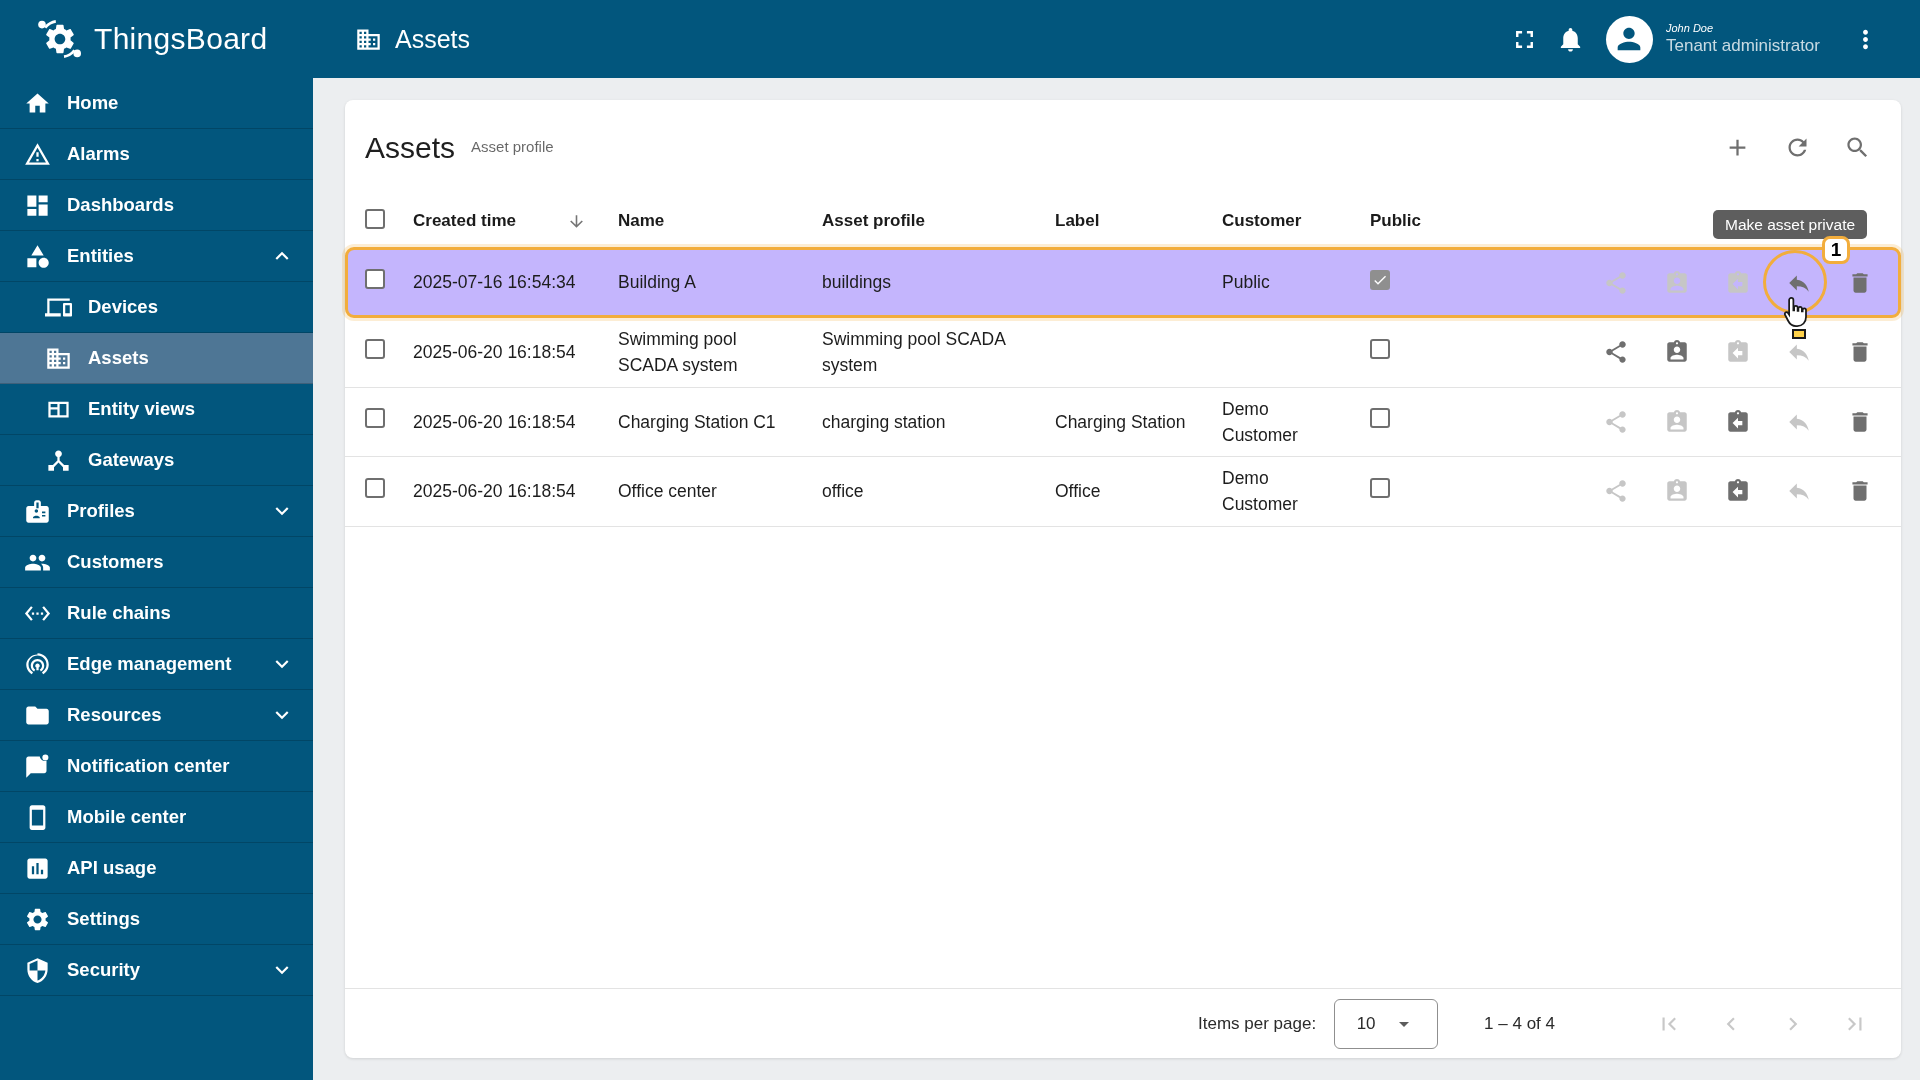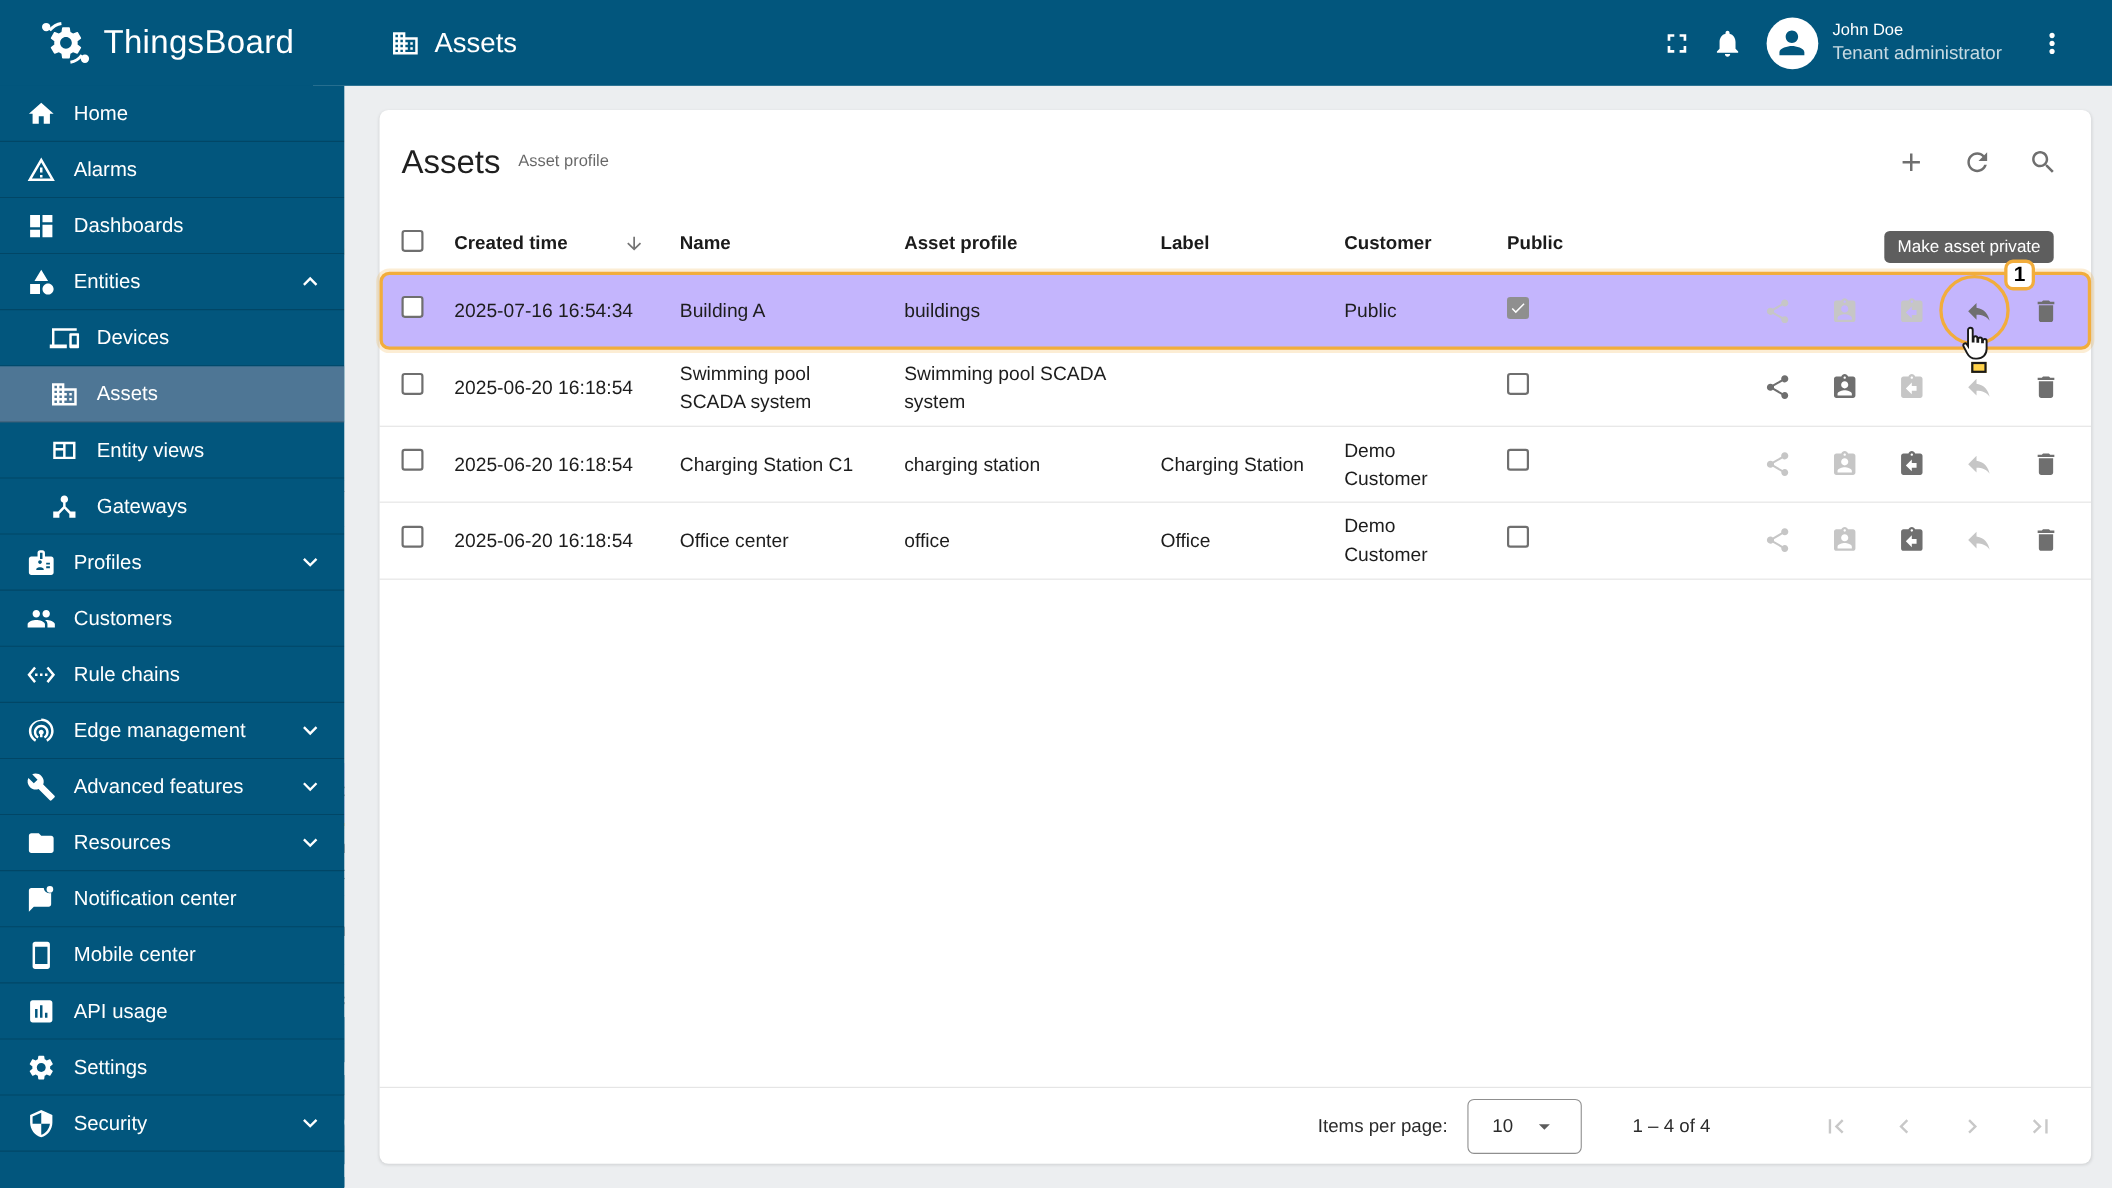--- a/index.html
+++ b/index.html
@@ -19,32 +19,32 @@
   .page-head { display:flex; align-items:center; gap:13px; margin-left:42px; }
   .page-head .ph-ic svg { width:27px; height:27px; fill:#fff; }
   .ph-title { font-size:25px; font-weight:500; }
   .top-actions { margin-left:auto; display:flex; align-items:center; padding-right:32px; }
   .top-icon-btn { width:46px; height:46px; display:flex; align-items:center; justify-content:center; }
   .top-icon-btn svg { width:29px; height:29px; fill:#fff; }
   .avatar { width:47px; height:47px; border-radius:50%; background:#fff; display:flex;
     align-items:center; justify-content:center; margin:0 13px 0 12px; cursor:pointer; }
   .avatar svg { width:34px; height:34px; fill:var(--primary); }
   .user-meta { line-height:1.3; margin-right:22px; }
-  .user-name { font-size:15px; }
+  .user-name { font-size:11px;font-style:italic; }
   .user-role { font-size:17px; color:rgba(255,255,255,.78); }
 
   
   .sidebar { position:fixed; top:78px; left:0; bottom:0; width:313px;
     background:var(--primary); overflow:hidden; z-index:10; }
   .nav-item { height:51px; display:flex; align-items:center; padding:0 18px 0 24px;
     border-bottom:1px solid rgba(0,0,0,.18); color:#fff; cursor:pointer; }
   .nav-item.child { padding-left:45px; }
   .nav-item.active { background:var(--active); }
   .nav-ic svg { width:27px; height:27px; fill:#fff; }
-  .nav-label { margin-left:16px; font-size:18.5px; font-weight:400; flex:1; white-space:nowrap; }
+  .nav-label { margin-left:16px; font-size:18.5px; font-weight:700; flex:1; white-space:nowrap; }
   .nav-chevron svg { width:26px; height:26px; fill:#fff; }
 
   
   .content { position:fixed; top:78px; left:313px; right:0; bottom:0; background:#eceef0; }
   .card { position:relative; margin:22px 19px 22px 32px; height:958px; background:#fff;
     border-radius:8px; box-shadow:0 1px 3px rgba(0,0,0,.12); display:flex; flex-direction:column; }
 
   .card-toolbar { height:95px; flex:none; display:flex; align-items:center; padding:0 24px 0 20px; }
   .card-title { font-size:30px; font-weight:500; color:#1f1f1f; margin-right:16px; }
   .filter { width:274px; cursor:pointer; }
@@ -276,33 +276,20 @@
     <span class="nav-label">Edge management</span>
     <span class="nav-chevron">
           <svg viewBox="0 0 24 24" aria-hidden="true">
             <path d="M16.59 8.59L12 13.17 7.41 8.59 6 10l6 6 6-6z"></path>
           </svg>
         </span>
   </div>
   <div class="nav-item">
     <span class="nav-ic">
           <svg viewBox="0 0 24 24" aria-hidden="true">
-            <path d="M22.7 19l-9.1-9.1c.9-2.3.4-5-1.5-6.9-2-2-5-2.4-7.4-1.3L9 6 6 9 1.6 4.7C.4 7.1.9 10.1 2.9 12.1c1.9 1.9 4.6 2.4 6.9 1.5l9.1 9.1c.4.4 1 .4 1.4 0l2.3-2.3c.5-.4.5-1.1.1-1.4z"></path>
-          </svg>
-        </span>
-    <span class="nav-label">Advanced features</span>
-    <span class="nav-chevron">
-          <svg viewBox="0 0 24 24" aria-hidden="true">
-            <path d="M16.59 8.59L12 13.17 7.41 8.59 6 10l6 6 6-6z"></path>
-          </svg>
-        </span>
-  </div>
-  <div class="nav-item">
-    <span class="nav-ic">
-          <svg viewBox="0 0 24 24" aria-hidden="true">
             <path d="M10 4H4c-1.1 0-1.99.9-1.99 2L2 18c0 1.1.9 2 2 2h16c1.1 0 2-.9 2-2V8c0-1.1-.9-2-2-2h-8l-2-2z"></path>
           </svg>
         </span>
     <span class="nav-label">Resources</span>
     <span class="nav-chevron">
           <svg viewBox="0 0 24 24" aria-hidden="true">
             <path d="M16.59 8.59L12 13.17 7.41 8.59 6 10l6 6 6-6z"></path>
           </svg>
         </span>
   </div>

